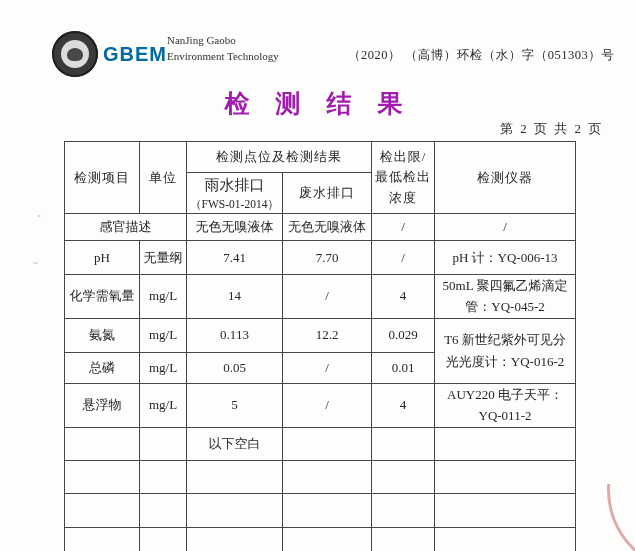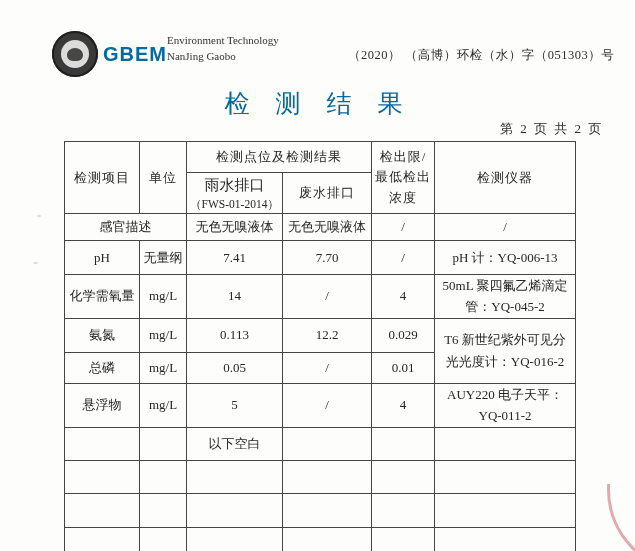--- a/index.html
+++ b/index.html
@@ -44,23 +44,23 @@
   .doc-number {
     position: absolute; left: 348px; top: 47px;
     font-size: 12.5px; letter-spacing: 0.5px; color: #2c2c2c;
     white-space: nowrap;
   }
 
   
   .title {
     position: absolute; left: 0; right: 0; top: 87px;
     text-align: center;
-    font-size: 25px; font-weight: normal;
+    font-size: 25px; font-weight: bold;
     letter-spacing: 26px; padding-left: 18px;
-    color: #0369a1;
+    color: #a21caf;
   }
   .page-info {
     position: absolute; left: 470px; top: 120px;
     font-size: 13px; letter-spacing: 2px; color: #2c2c2c;
     white-space: nowrap;
     margin-left: 30px;
   }
 
   
   table.results {
@@ -114,22 +114,22 @@
 
 <div class="page">
 
   <div class="seal">
     <div class="seal-mid">
       <div class="seal-core"></div>
     </div>
   </div>
   <div class="logo-text">GBEM</div>
   <div class="company">
+    <div>NanJing Gaobo</div>
     <div>Environment Technology</div>
-    <div>NanJing Gaobo</div>
   </div>
   <div class="doc-number">（2020） （高博）环检（水）字（051303）号</div>
 
   <div class="title">检测结果</div>
   <div class="page-info">第 2 页 共 2 页</div>
 
   <table class="results">
     <colgroup>
       <col style="width:75px">
         <col style="width:47px">

